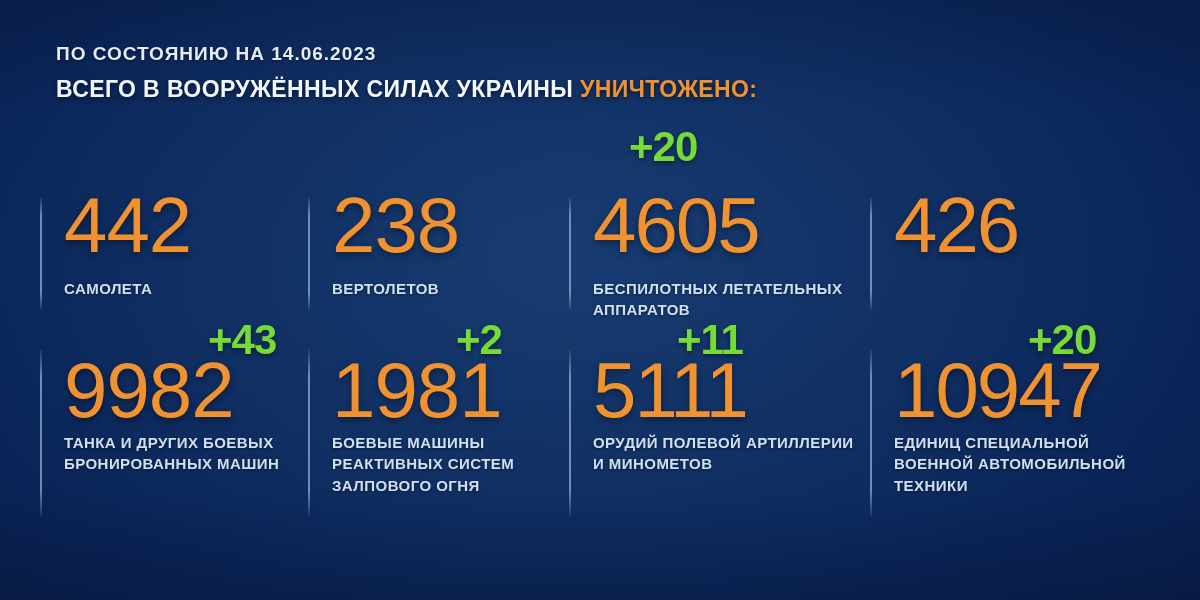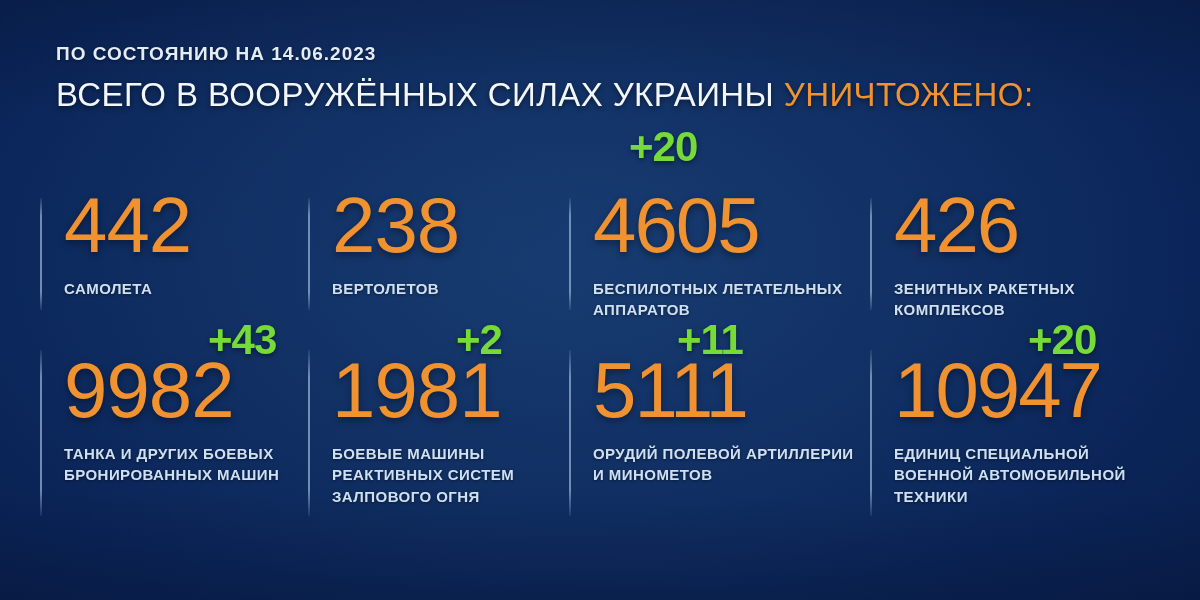--- a/index.html
+++ b/index.html
@@ -41,22 +41,22 @@
     font-size:19px;
     font-weight:bold;
     letter-spacing:1.0px;
     color:#e3ecf7;
     text-transform:uppercase;
     text-shadow:0 1px 3px rgba(0,0,0,.45);
     white-space:nowrap;
   }
   .title-line {
     margin-top:11px;
-    font-size:33px;
-    font-weight:normal;
+    font-size:23px;
+    font-weight:bold;
     letter-spacing:0.4px;
     color:#f2f7fd;
     text-transform:uppercase;
     text-shadow:0 2px 5px rgba(0,0,0,.5);
     white-space:nowrap;
   }
   .title-line .accent { color:#f0922f; }
 
   
   .grid {
@@ -125,21 +125,21 @@
     left:24px; top:148px;
     width:250px;
     font-size:15px;
     font-weight:bold;
     line-height:1.42;
     letter-spacing:.45px;
     color:#cfe0f2;
     text-transform:uppercase;
     text-shadow:0 1px 3px rgba(0,0,0,.45);
   }
-  .row-2 .label { top:108px; width:265px; }
+  .row-2 .label { top:97px; width:265px; }
 
   .cell.c1 .value,.cell.c2 .value { letter-spacing:-1px; }
 </style>
 </head>
 <body>
 
 <div id="infographic">
 
   <div class="header">
     <div class="date-line">ПО СОСТОЯНИЮ НА 14.06.2023</div>
@@ -171,21 +171,20 @@
         <div class="divider"></div>
         <div class="badge">+20</div>
         <div class="value">4605</div>
         <div class="label">Беспилотных летательных аппаратов</div>
       </div>
 
       <div class="cell c4">
         <div class="divider"></div>
         <div class="badge"></div>
         <div class="value">426</div>
-        <div class="label">Зенитных ракетных комплексов</div>
       </div>
 
     </div>
 
     <div class="row row-2">
 
       <div class="cell c1">
         <div class="divider"></div>
         <div class="badge">+43</div>
         <div class="value">9982</div>

